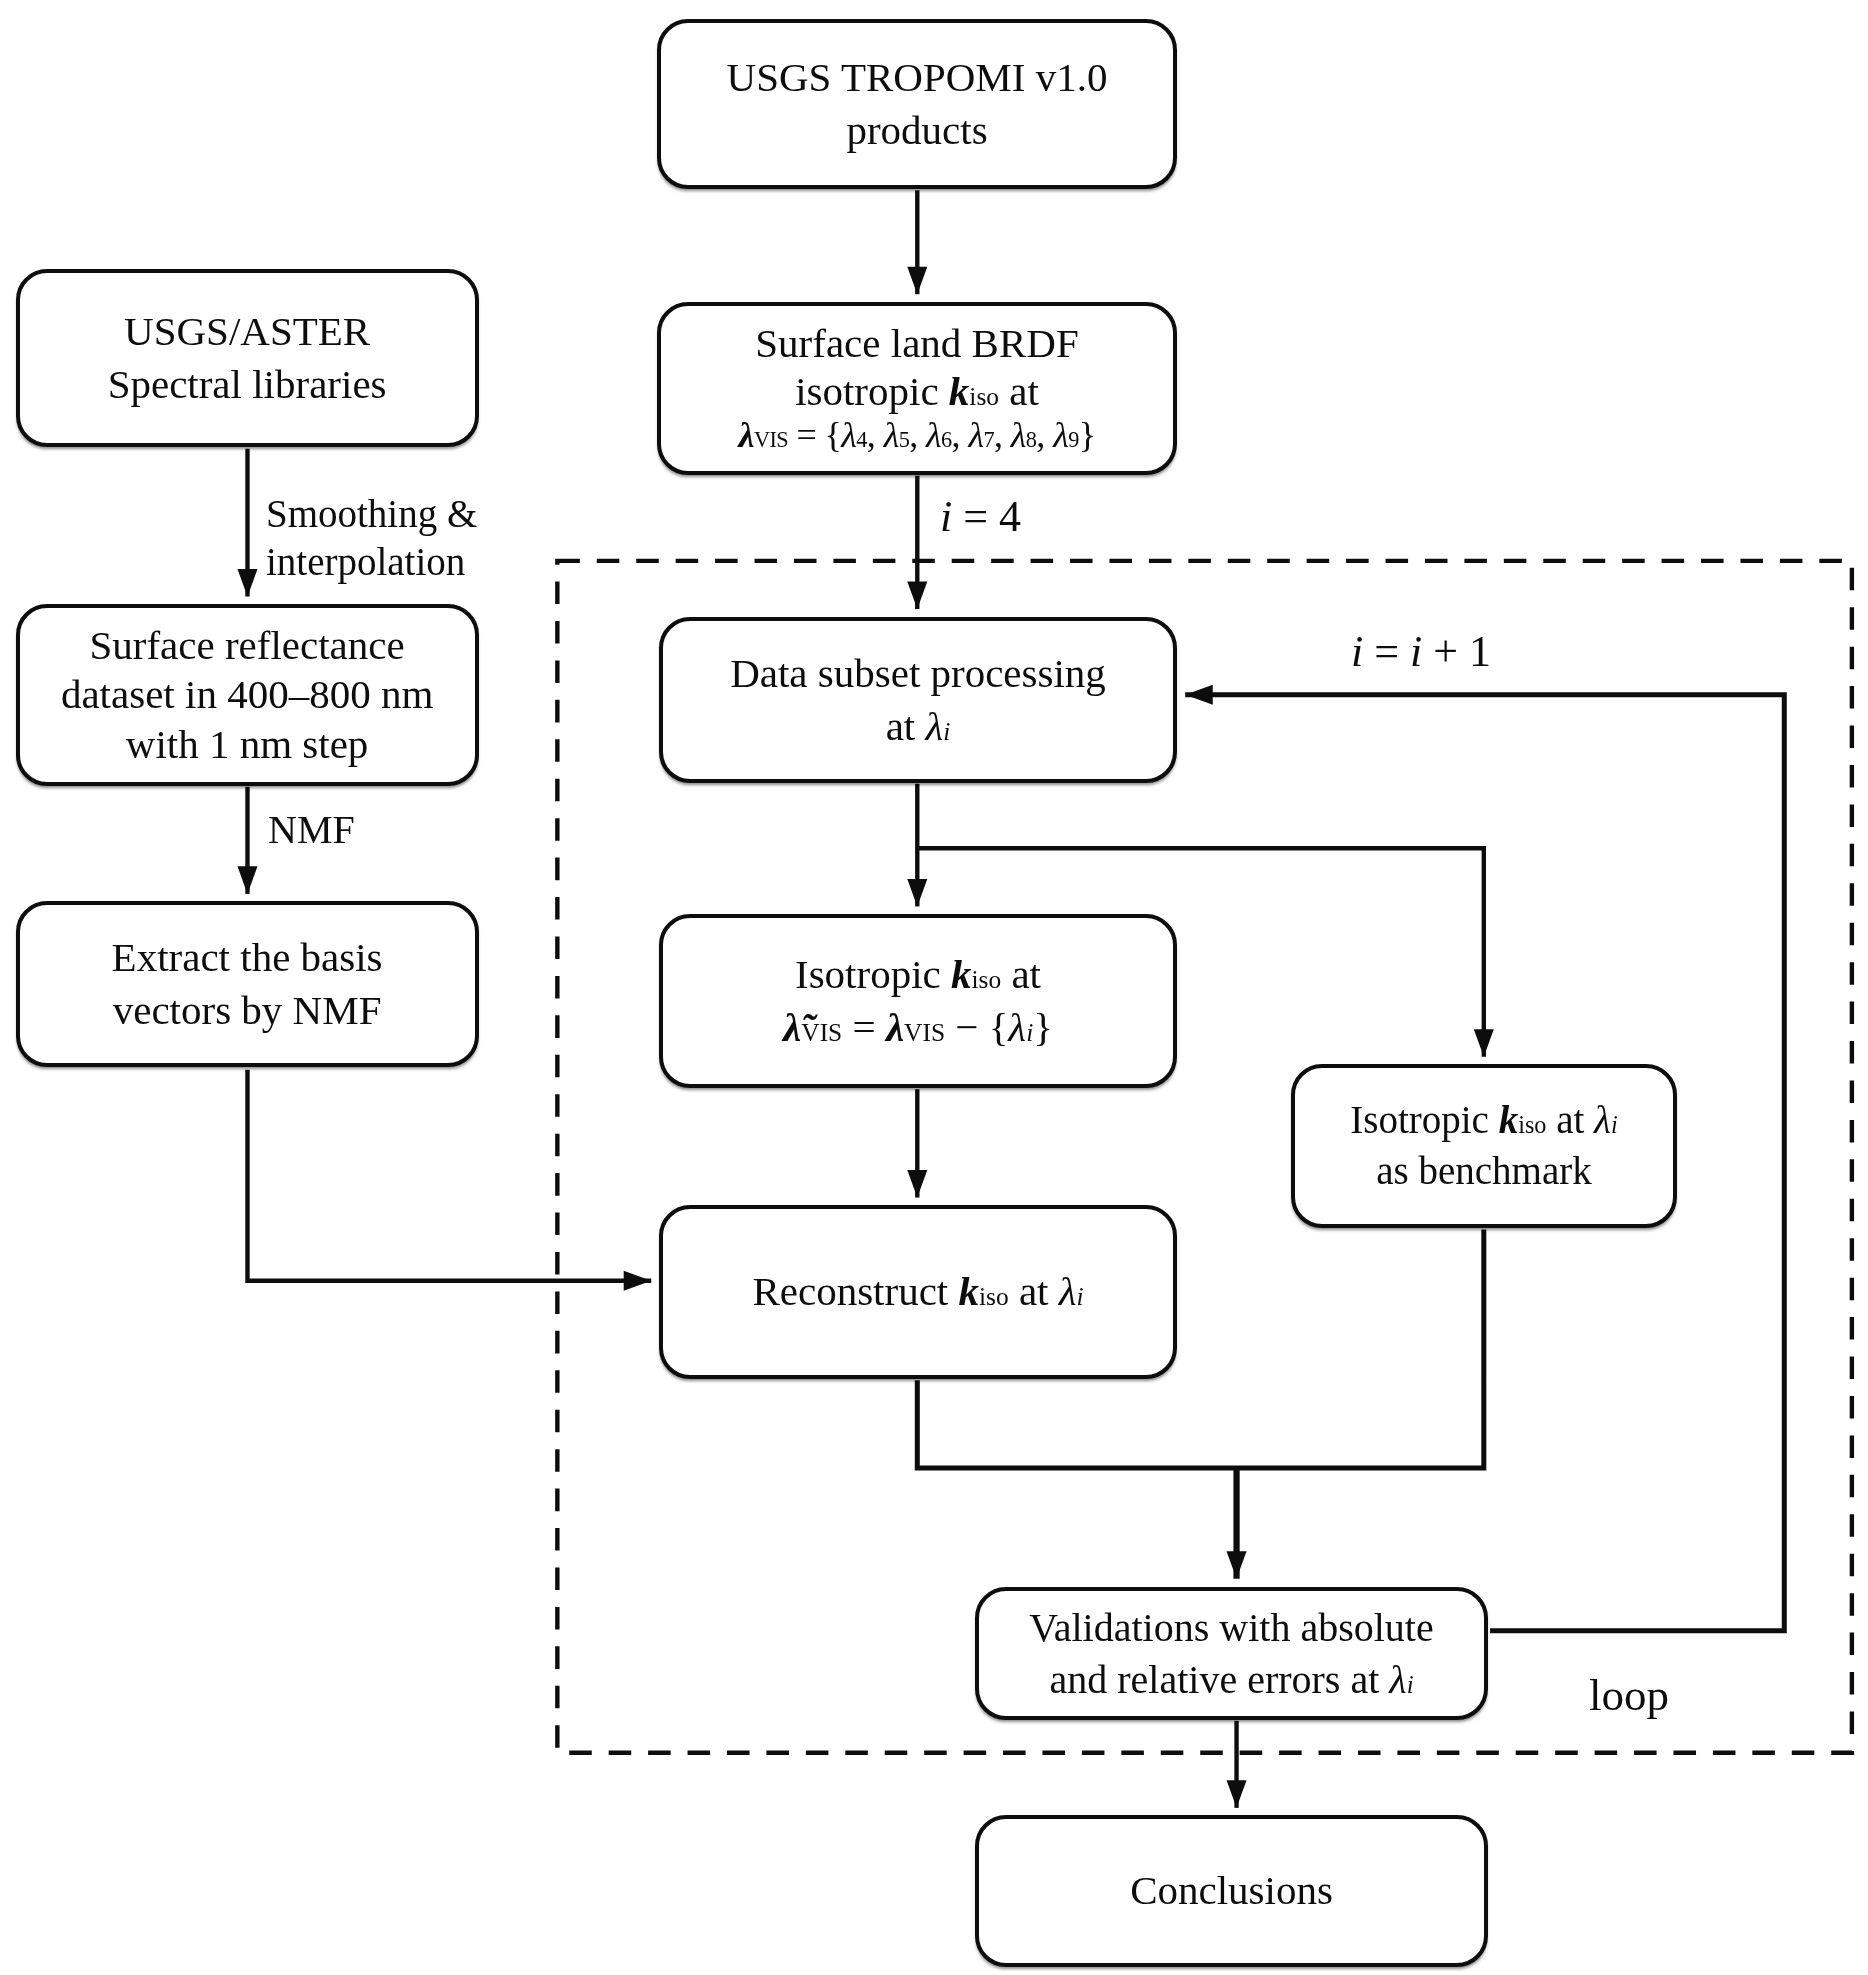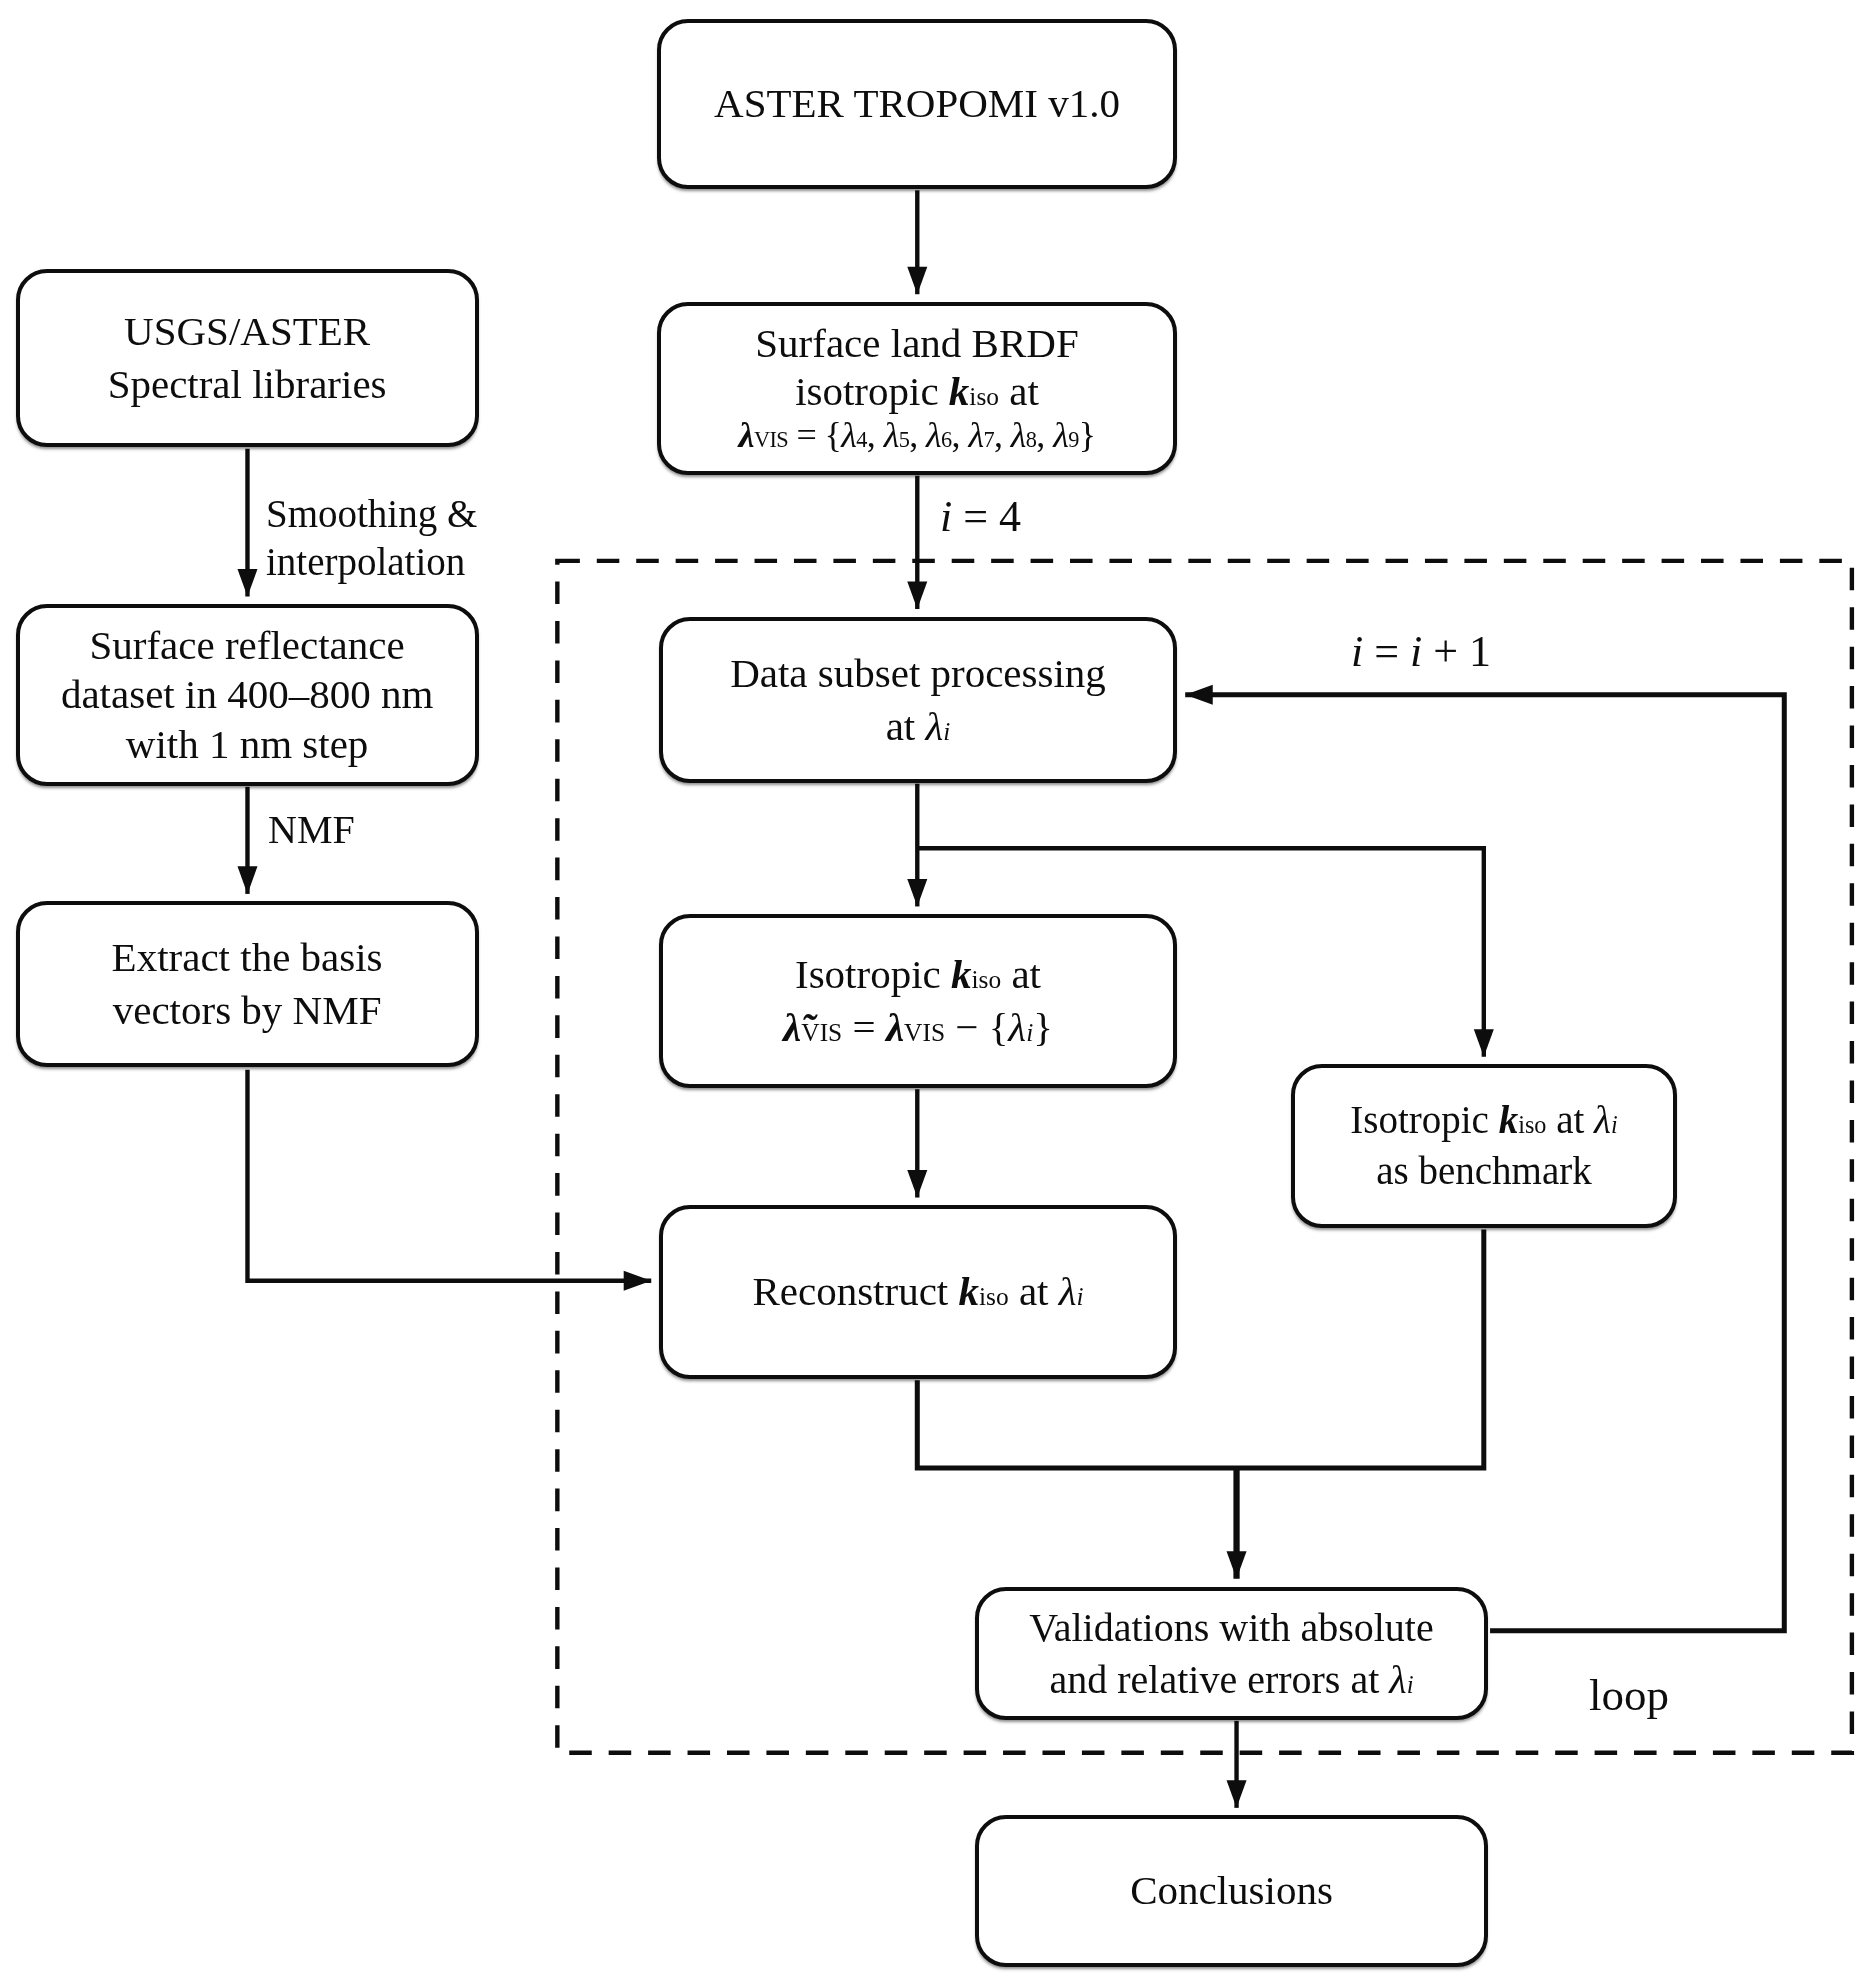--- a/index.html
+++ b/index.html
@@ -69,21 +69,22 @@
     <path d="M1465,1252 L1465,1448" marker-end="url(#arr)"></path>
     <path d="M1465,1355 L2370,1355 L2370,1688" marker-end="url(#arr)"></path>
     <path d="M1465,1740 L1465,1913" marker-end="url(#arr)"></path>
     <path stroke-width="8" d="M1465,2205 L1465,2345 L2370,2345 L2370,1964"></path>
     <path stroke-width="10" d="M1975,2345 L1975,2522" marker-end="url(#arr)"></path>
     <path stroke-width="8" d="M2380,2605 L2850,2605 L2850,1110 L1893,1110" marker-end="url(#arr)"></path>
     <path d="M1975,2749 L1975,2888" marker-end="url(#arr)"></path>
   </svg>
 
   <div class="box" id="b-grasp">
-    <div class="line">ASTER TROPOMI v1.0</div>
+    <div class="line">USGS TROPOMI v1.0</div>
+    <div class="line">products</div>
   </div>
 
   <div class="box" id="b-usgs">
     <div class="line">USGS/ASTER</div>
     <div class="line">Spectral libraries</div>
   </div>
 
   <div class="box" id="b-brdf">
     <div class="line">Surface land BRDF</div>
     <div class="line">isotropic <b><i>k</i></b><sub>iso</sub> at</div>

